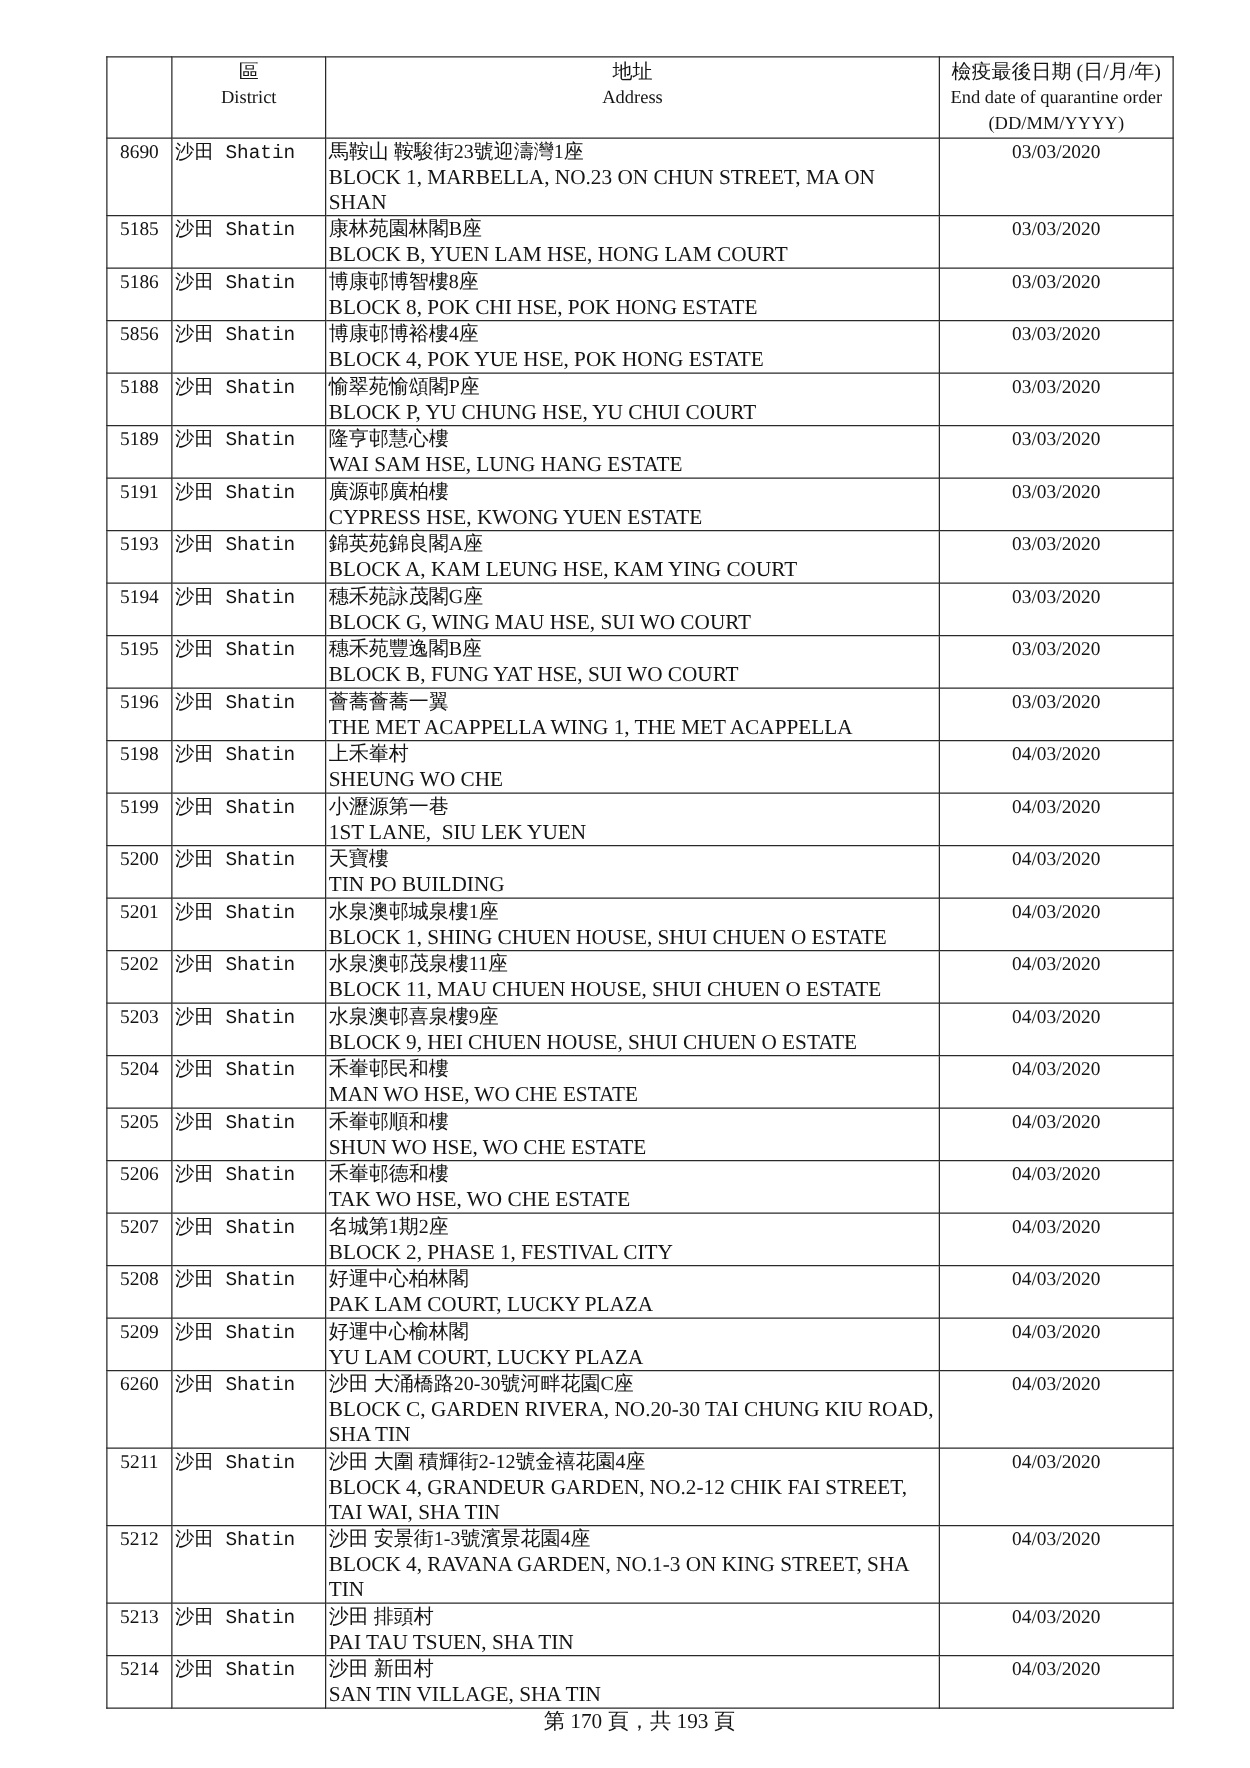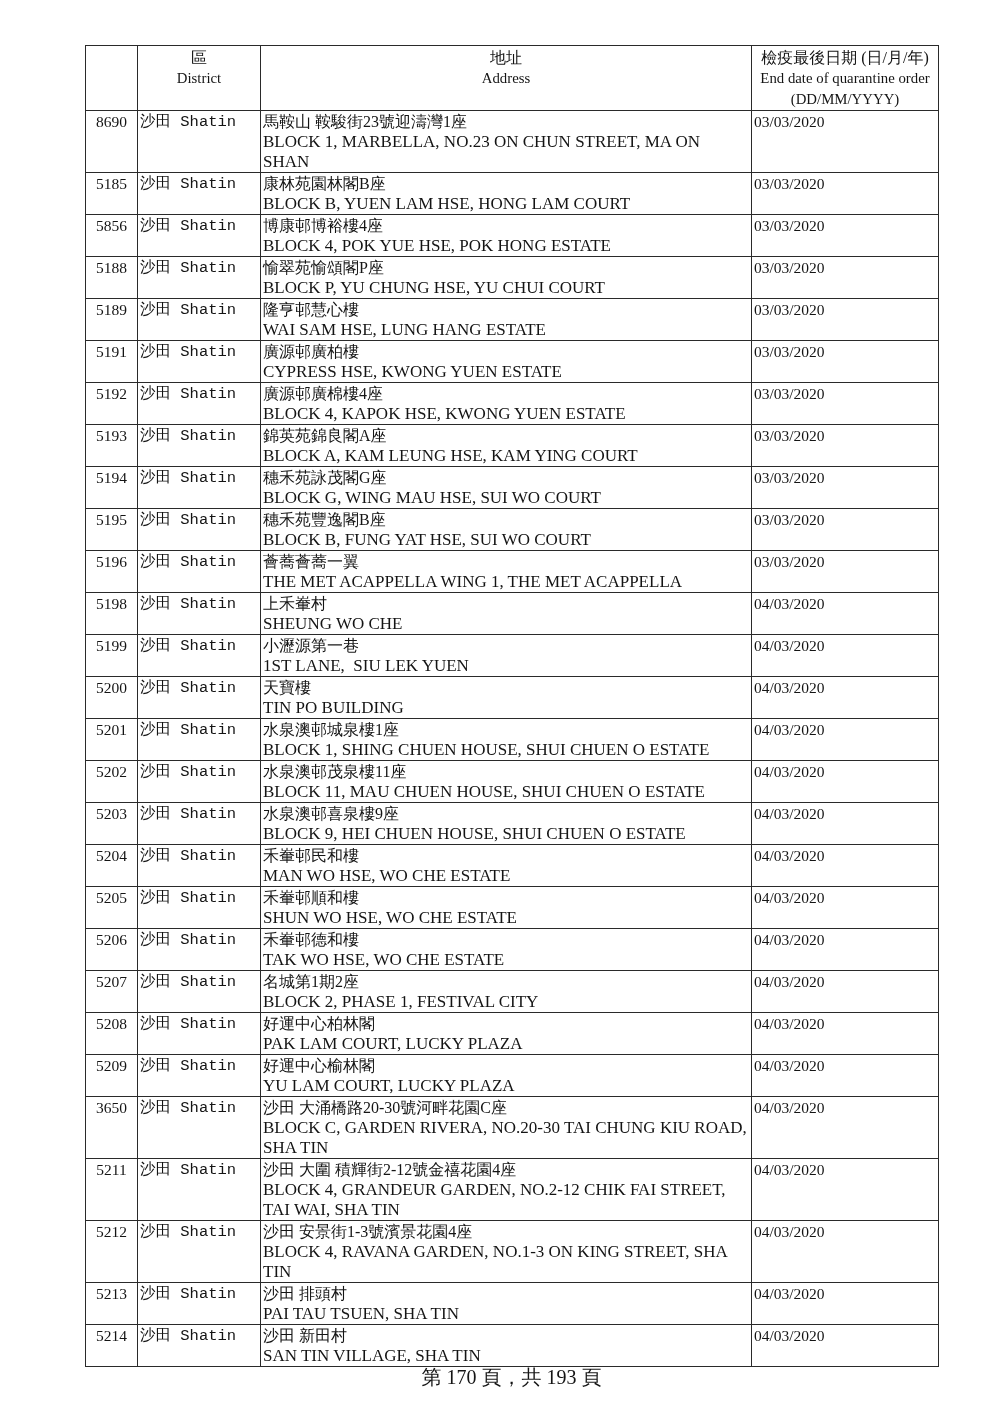--- a/index.html
+++ b/index.html
@@ -36,28 +36,28 @@
   }
   thead th { height: 63px; text-align: center; }
   .hdr-zh { font-size: 16px;   line-height: 21px; white-space: nowrap; }
   .hdr-en { font-size: 14.8px; line-height: 21px; white-space: nowrap; }
   tbody td { height: 40px; }
   td.c-no   { text-align: center; font-size: 15.5px; line-height: 20px; }
   td.c-dist { padding-left: 4px;  font-size: 15.5px; line-height: 20px; white-space: nowrap; font-family: Liberation Mono, monospace; }
   td.c-addr { padding-left: 4px; }
   td.c-addr .zh { font-size: 16px;   line-height: 20px; white-space: pre-wrap; font-family: Liberation Serif, serif; }
   td.c-addr .en { font-size: 17px; line-height: 20px; white-space: pre-wrap; }
-  td.c-date { font-size: 15.5px; line-height: 20px; }
+  td.c-date { text-align: center; font-size: 15.5px; line-height: 20px; }
   .footer {
     position: absolute;
     left: 85px;
     top: 1366px;
     width: 853px;
     text-align: center;
-    font-size: 20px;
+    font-size: 17px;
     line-height: 22px;
   }
 </style>
 </head>
 <body>
 
 <div class="page">
 
   <table class="qtable">
     <colgroup>
@@ -97,20 +97,29 @@
         <tr>
           <td class="c-no">5185</td>
           <td class="c-dist">沙田 Shatin</td>
           <td class="c-addr">
             <div class="zh">康林苑園林閣B座</div>
             <div class="en">BLOCK B, YUEN LAM HSE, HONG LAM COURT</div>
           </td>
           <td class="c-date">03/03/2020</td>
         </tr>
         <tr>
+          <td class="c-no">5186</td>
+          <td class="c-dist">沙田 Shatin</td>
+          <td class="c-addr">
+            <div class="zh">博康邨博智樓8座</div>
+            <div class="en">BLOCK 8, POK CHI HSE, POK HONG ESTATE</div>
+          </td>
+          <td class="c-date">03/03/2020</td>
+        </tr>
+        <tr>
           <td class="c-no">5856</td>
           <td class="c-dist">沙田 Shatin</td>
           <td class="c-addr">
             <div class="zh">博康邨博裕樓4座</div>
             <div class="en">BLOCK 4, POK YUE HSE, POK HONG ESTATE</div>
           </td>
           <td class="c-date">03/03/2020</td>
         </tr>
         <tr>
           <td class="c-no">5188</td>
@@ -133,29 +142,20 @@
         <tr>
           <td class="c-no">5191</td>
           <td class="c-dist">沙田 Shatin</td>
           <td class="c-addr">
             <div class="zh">廣源邨廣柏樓</div>
             <div class="en">CYPRESS HSE, KWONG YUEN ESTATE</div>
           </td>
           <td class="c-date">03/03/2020</td>
         </tr>
         <tr>
-          <td class="c-no">5192</td>
-          <td class="c-dist">沙田 Shatin</td>
-          <td class="c-addr">
-            <div class="zh">廣源邨廣棉樓4座</div>
-            <div class="en">BLOCK 4, KAPOK HSE, KWONG YUEN ESTATE</div>
-          </td>
-          <td class="c-date">03/03/2020</td>
-        </tr>
-        <tr>
           <td class="c-no">5193</td>
           <td class="c-dist">沙田 Shatin</td>
           <td class="c-addr">
             <div class="zh">錦英苑錦良閣A座</div>
             <div class="en">BLOCK A, KAM LEUNG HSE, KAM YING COURT</div>
           </td>
           <td class="c-date">03/03/2020</td>
         </tr>
         <tr>
           <td class="c-no">5194</td>
@@ -286,21 +286,21 @@
         <tr>
           <td class="c-no">5209</td>
           <td class="c-dist">沙田 Shatin</td>
           <td class="c-addr">
             <div class="zh">好運中心榆林閣</div>
             <div class="en">YU LAM COURT, LUCKY PLAZA</div>
           </td>
           <td class="c-date">04/03/2020</td>
         </tr>
         <tr>
-          <td class="c-no">3650</td>
+          <td class="c-no">6260</td>
           <td class="c-dist">沙田 Shatin</td>
           <td class="c-addr">
             <div class="zh">沙田 大涌橋路20-30號河畔花園C座</div>
             <div class="en">BLOCK C, GARDEN RIVERA, NO.20-30 TAI CHUNG KIU ROAD, SHA TIN</div>
           </td>
           <td class="c-date">04/03/2020</td>
         </tr>
         <tr>
           <td class="c-no">5211</td>
           <td class="c-dist">沙田 Shatin</td>

